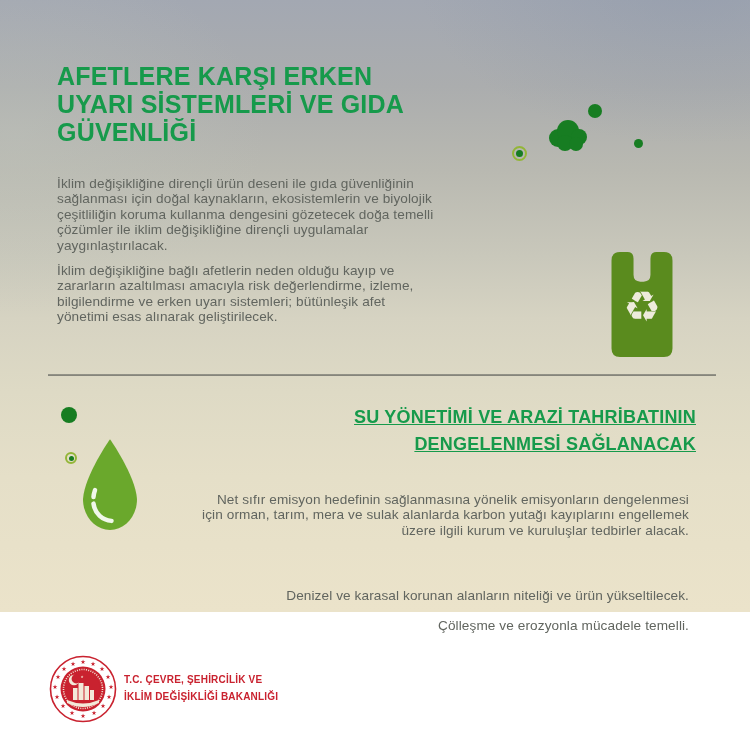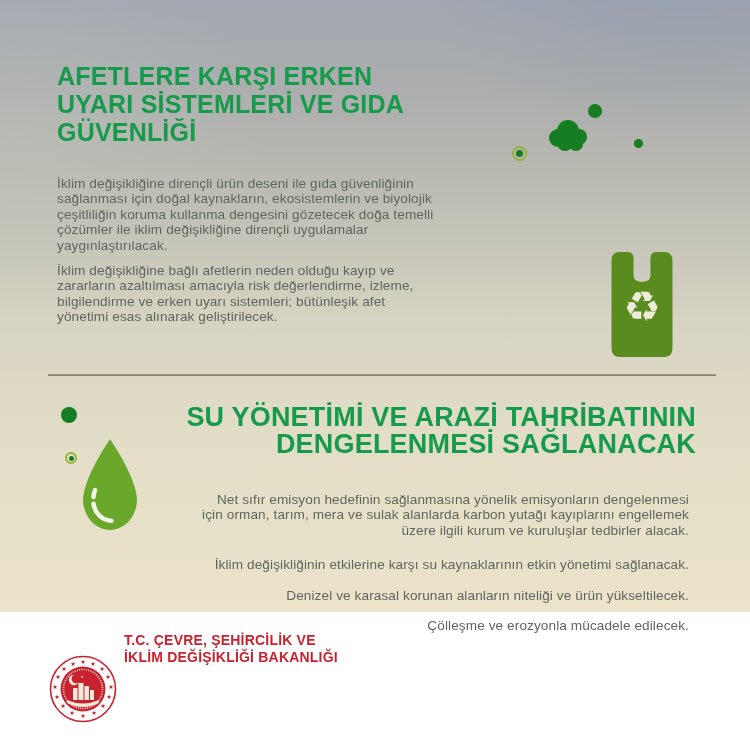--- a/index.html
+++ b/index.html
@@ -33,23 +33,24 @@
     white-space: pre-line;
     letter-spacing: 0.2px;
   }
   .title-1 {
     left: 57px; top: 62px;
     font-size: 25px;
     line-height: 28px;
   }
   .title-2 {
     right: 54px; top: 404px;
-    font-size: 27px;
+    font-size: 18px;
     line-height: 26.5px;
     text-align: right;
+    text-decoration: underline;
   }
   .body-text {
     color: #61655f;
     font-size: 13.6px;
     line-height: 15.4px;
     white-space: pre-line;
     letter-spacing: 0.1px;
   }
   .para-1 { left: 57px; top: 176px; }
   .para-2 { left: 57px; top: 263px; }
@@ -91,24 +92,24 @@
     text-align: center;
     font-size: 42px;
     line-height: 42px;
     color: #edebdb;
     font-family: "DejaVu Sans", sans-serif;
   }
   .drop-icon { left: 83px; top: 439px; }
 
   .footer-logo { left: 49px; top: 655px; }
   .ministry-name {
-    left: 124px; top: 632px;
+    left: 124px; top: 671px;
     color: #c9222f;
     font-weight: 800;
-    font-size: 14px;
+    font-size: 10px;
     line-height: 17px;
     letter-spacing: 0.2px;
     white-space: pre-line;
   }
 </style>
 </head>
 <body>
 
 <div class="poster">
 
@@ -161,25 +162,24 @@
   <svg class="abs drop-icon" width="54" height="91" viewBox="0 0 72 121">
     <path fill="#6aa82c" d="M36 0 C36 0 2 48 0 80 C0 103 16 121 36 121 C56 121 72 103 72 80 C70 48 36 0 36 0 Z"></path>
     <path fill="none" stroke="#ffffff" stroke-width="6" stroke-linecap="round" opacity="0.9" d="M14 86 C16 100 26 108 38 109"></path>
     <path fill="none" stroke="#ffffff" stroke-width="6" stroke-linecap="round" opacity="0.9" d="M16 68 C15 71 14 74 14 77"></path>
   </svg>
 
   <p class="abs body-text s2-text s2-p1">Net sıfır emisyon hedefinin sağlanmasına yönelik emisyonların dengelenmesi
 için orman, tarım, mera ve sulak alanlarda karbon yutağı kayıplarını engellemek
 üzere ilgili kurum ve kuruluşlar tedbirler alacak.</p>
 
-  <p class="abs body-text s2-text s2-p2">İklim değişikliğinin etkilerine karşı su kaynaklarının etkin yönetimi sağlanacak.</p>
 
   <p class="abs body-text s2-text s2-p3">Denizel ve karasal korunan alanların niteliği ve ürün yükseltilecek.</p>
 
-  <p class="abs body-text s2-text s2-p4">Çölleşme ve erozyonla mücadele edilecek.</p>
+  <p class="abs body-text s2-text s2-p4">Çölleşme ve erozyonla mücadele temelli.</p>
 
   <svg class="abs footer-logo" width="68" height="68" viewBox="0 0 68 68">
     <g>
       <circle cx="34" cy="34" r="32.5" fill="none" stroke="#c9222f" stroke-width="1.6"></circle>
 
       <g fill="#c9222f" font-family="DejaVu Sans" font-size="6.2" text-anchor="middle">
         <text x="34" y="8.5">★</text>
           <text x="44" y="10.5">★</text>
           <text x="53" y="16">★</text>
         <text x="59" y="24">★</text>

